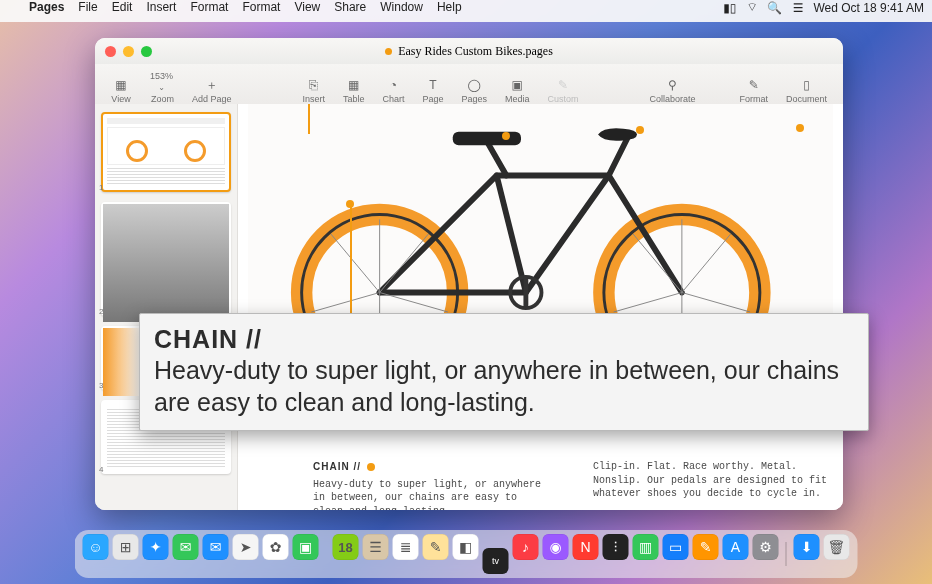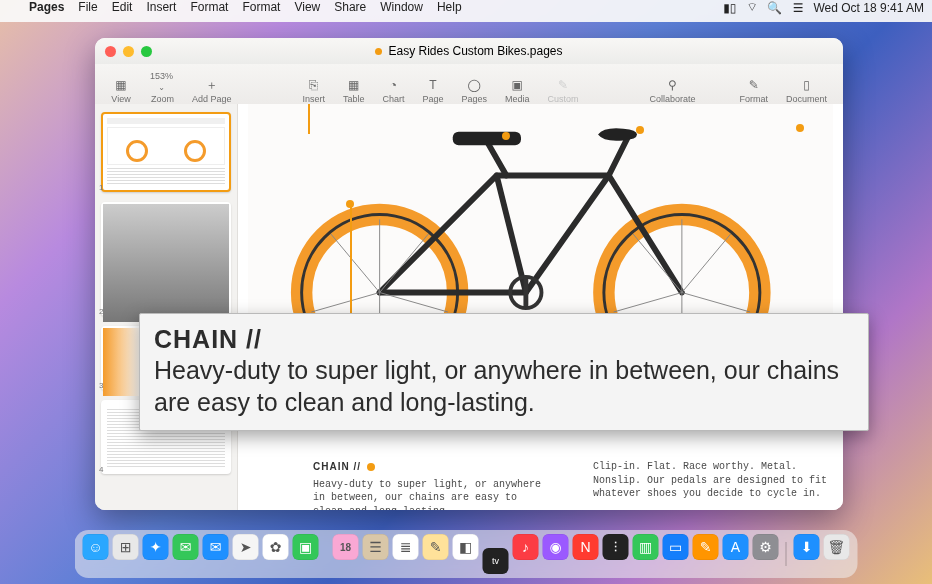--- a/index.html
+++ b/index.html
@@ -42,20 +42,21 @@
     overflow:hidden;
     z-index:10;
   }
   .titlebar {
     height:26px;
     background:linear-gradient(#f8f7f5,#ececea);
     display:flex;
     align-items:center;
     position:relative;
     font-size:12px;
+    font-family:Liberation Serif, serif;
   }
   .traffic { display:flex; gap:7px; padding-left:10px; }
   .traffic span { width:11px; height:11px; border-radius:50%; display:block; }
   .tl-close{background:#ff5f57;} .tl-min{background:#febc2e;} .tl-max{background:#28c840;}
   .title-center {
     position:absolute; left:0; right:0;
     display:flex; justify-content:center; align-items:center; gap:6px;
     pointer-events:none;
   }
   .title-center .dot { width:7px; height:7px; border-radius:50%; background:#f39c12; }
@@ -368,21 +369,21 @@
 
 <div class="dock" id="dock">
     <div class="dockicon" style="background: rgb(42, 167, 255);">☺</div>
     <div class="dockicon" style="background: rgb(232, 232, 232); color: rgb(85, 85, 85);">⊞</div>
     <div class="dockicon" style="background: rgb(30, 144, 255);">✦</div>
     <div class="dockicon" style="background: rgb(52, 199, 89);">✉</div>
     <div class="dockicon" style="background: rgb(30, 144, 255);">✉</div>
     <div class="dockicon" style="background: rgb(245, 245, 245); color: rgb(85, 85, 85);">➤</div>
     <div class="dockicon" style="background: rgb(255, 255, 255); color: rgb(85, 85, 85);">✿</div>
     <div class="dockicon" style="background: rgb(52, 199, 89);">▣</div>
-    <div class="dockicon" style="background: #f9a8d4; color: rgb(85, 85, 85); font-size: 10px; font-weight: 600; margin-left: 10px;">18</div>
+    <div class="dockicon" style="background: #84cc16; color: rgb(85, 85, 85); font-size: 13px; font-weight: 600; margin-left: 10px;">18</div>
     <div class="dockicon" style="background: rgb(217, 199, 168); color: rgb(85, 85, 85);">☰</div>
     <div class="dockicon" style="background: rgb(255, 255, 255); color: rgb(85, 85, 85);">≣</div>
     <div class="dockicon" style="background: rgb(255, 226, 154); color: rgb(85, 85, 85);">✎</div>
     <div class="dockicon" style="background: rgb(255, 255, 255); color: rgb(85, 85, 85);">◧</div>
     <div class="dockicon" style="background: rgb(34, 34, 34); font-size: 9px; margin-top: 14px;">tv</div>
     <div class="dockicon" style="background: rgb(252, 60, 68);">♪</div>
     <div class="dockicon" style="background: rgb(155, 89, 255);">◉</div>
     <div class="dockicon" style="background: rgb(255, 59, 48);">N</div>
     <div class="dockicon" style="background: rgb(34, 34, 34);">⫶</div>
     <div class="dockicon" style="background: rgb(52, 199, 89);">▥</div>

